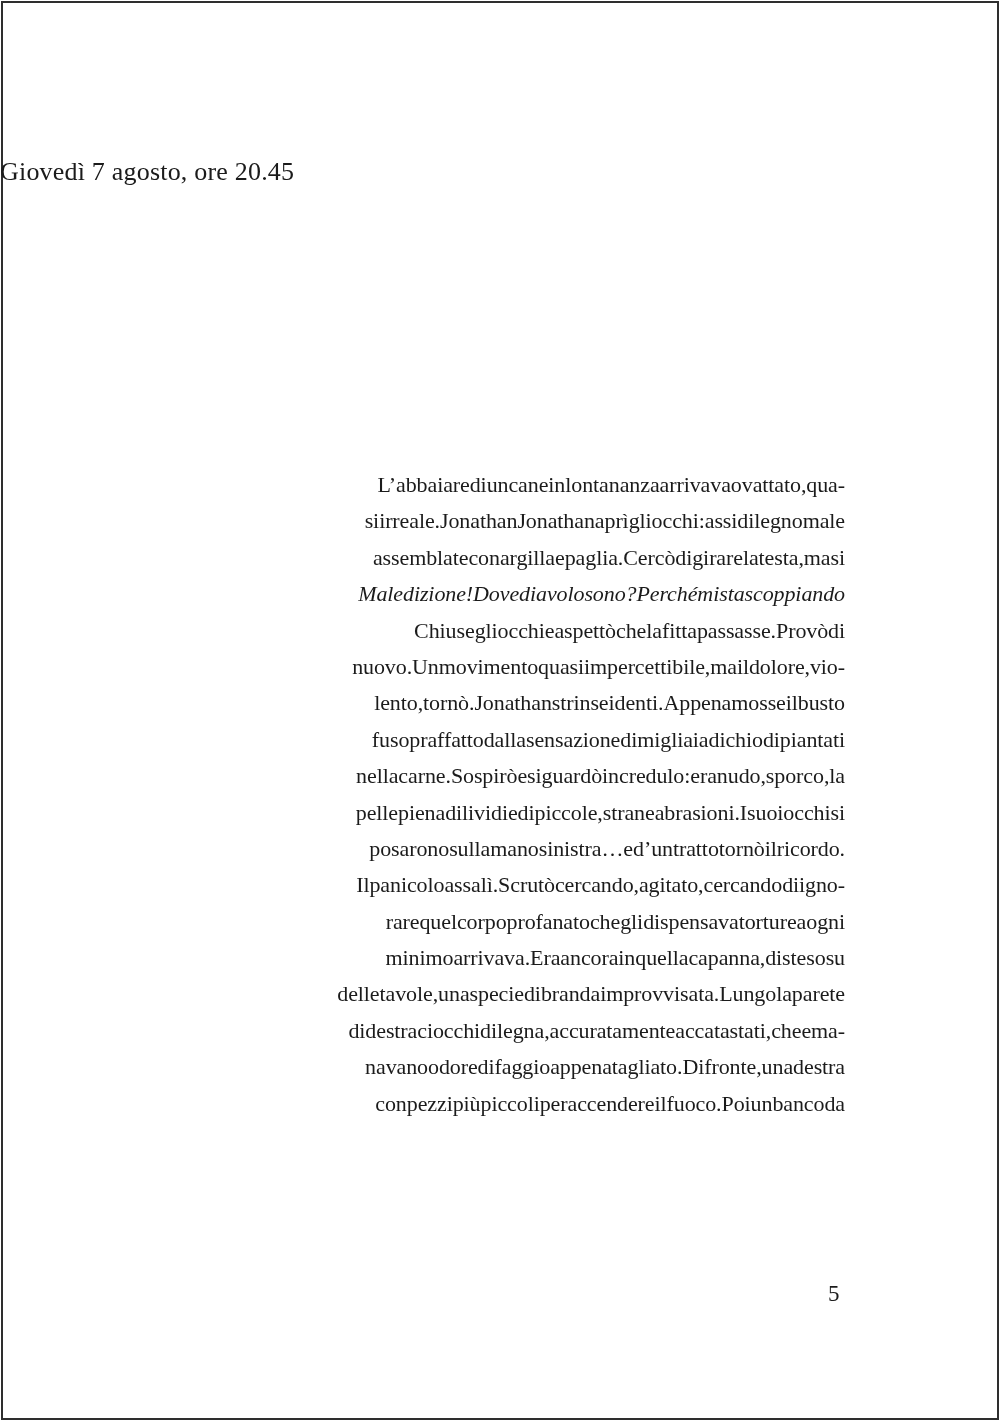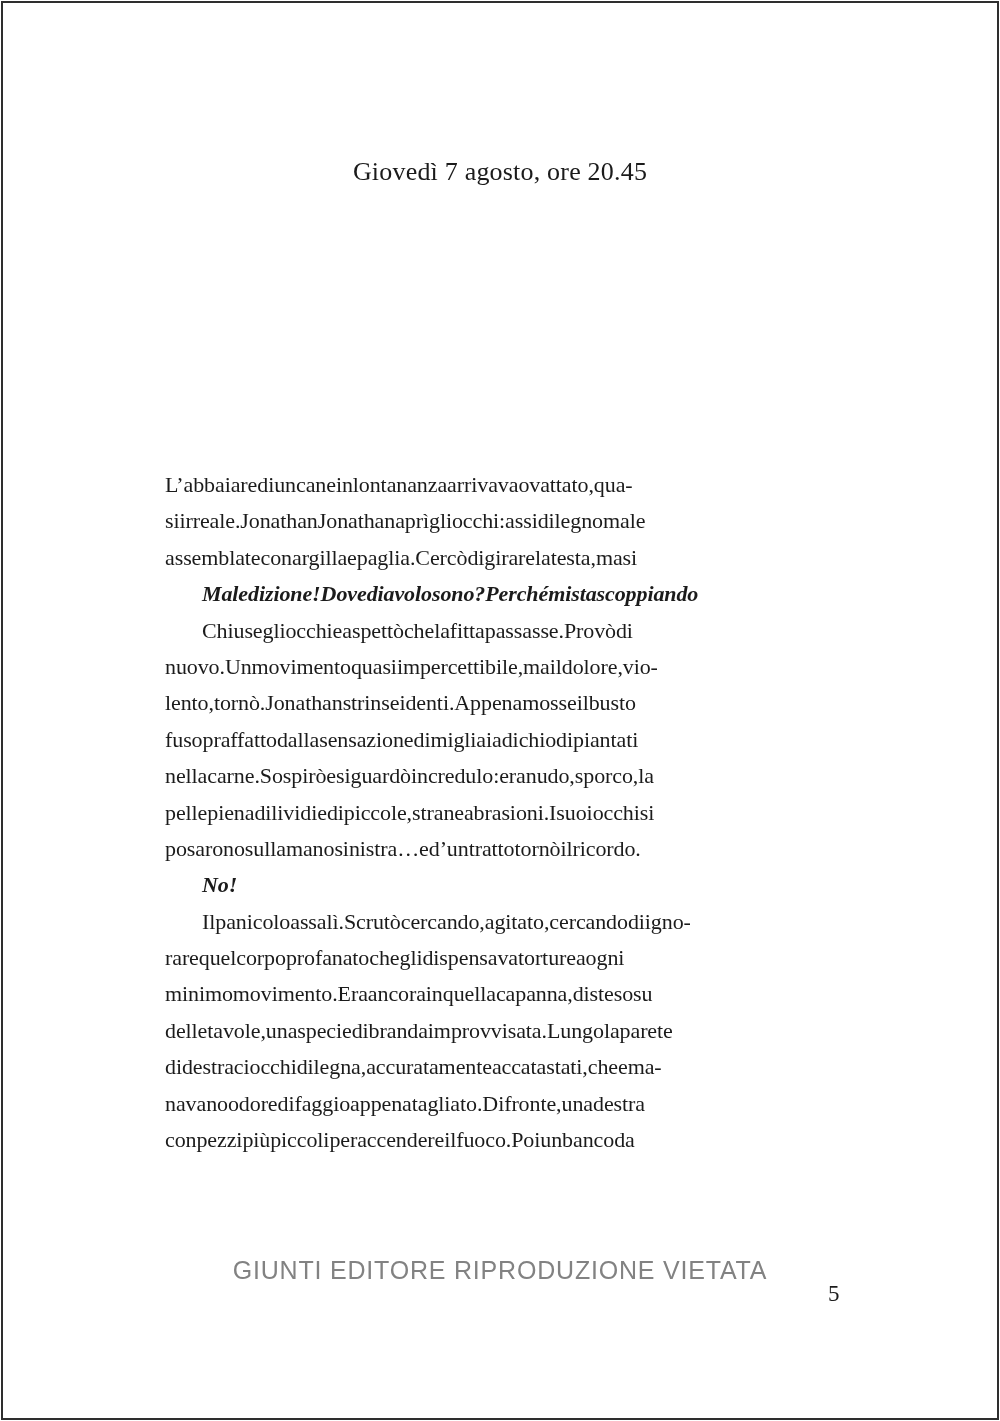--- a/index.html
+++ b/index.html
@@ -21,49 +21,47 @@
     inset: 1px;
     border: 2px solid #2e2e2e;
     pointer-events: none;
   }
   .chapter-heading {
     position: absolute;
     top: 157px;
     left: 0;
     right: 0;
     margin: 0;
-    text-align: center;
     font-size: 26px;
     font-weight: normal;
     letter-spacing: 0.2px;
     color: #1b1b1b;
   }
   .body-text {
     position: absolute;
     top: 472px;
     left: 165px;
     width: 680px;
   }
   .line {
     height: 36.4px;
     font-size: 22px;
     letter-spacing: -0.1px;
     white-space: nowrap;
   }
   .line.just {
     display: flex;
-    justify-content: flex-start;
+    justify-content: flex-end;
     white-space: normal;
   }
   .line.indent {
     padding-left: 37px;
   }
   .line.italic {
     font-style: italic;
-    font-weight: bold;
   }
   .watermark {
     position: absolute;
     top: 1256px;
     left: 0;
     right: 0;
     text-align: center;
     font-family: "Liberation Sans", sans-serif;
     font-size: 25px;
     letter-spacing: 0.8px;
@@ -214,21 +212,20 @@
         <span>sulla</span>
         <span>mano</span>
         <span>sinistra…</span>
         <span>e</span>
         <span>d’un</span>
         <span>tratto</span>
         <span>tornò</span>
         <span>il</span>
         <span>ricordo.</span>
       </div>
-      <div class="line italic indent">No!</div>
       <div class="line just indent">
         <span>Il</span>
         <span>panico</span>
         <span>lo</span>
         <span>assalì.</span>
         <span>Scrutò</span>
         <span>cercando,</span>
         <span>agitato,</span>
         <span>cercando</span>
         <span>di</span>
@@ -241,21 +238,21 @@
         <span>profanato</span>
         <span>che</span>
         <span>gli</span>
         <span>dispensava</span>
         <span>torture</span>
         <span>a</span>
         <span>ogni</span>
       </div>
       <div class="line just">
         <span>minimo</span>
-        <span>movimento.</span>
+        <span>arrivava.</span>
         <span>Era</span>
         <span>ancora</span>
         <span>in</span>
         <span>quella</span>
         <span>capanna,</span>
         <span>disteso</span>
         <span>su</span>
       </div>
       <div class="line just">
         <span>delle</span>
@@ -301,16 +298,15 @@
         <span>accendere</span>
         <span>il</span>
         <span>fuoco.</span>
         <span>Poi</span>
         <span>un</span>
         <span>banco</span>
         <span>da</span>
       </div>
     </div>
 
-  <div class="watermark">GIUNTI EDITORE RIPRODUZIONE VIETATA</div>
 
   <div class="page-number">5</div>
 </div>
 
 </body></html>

